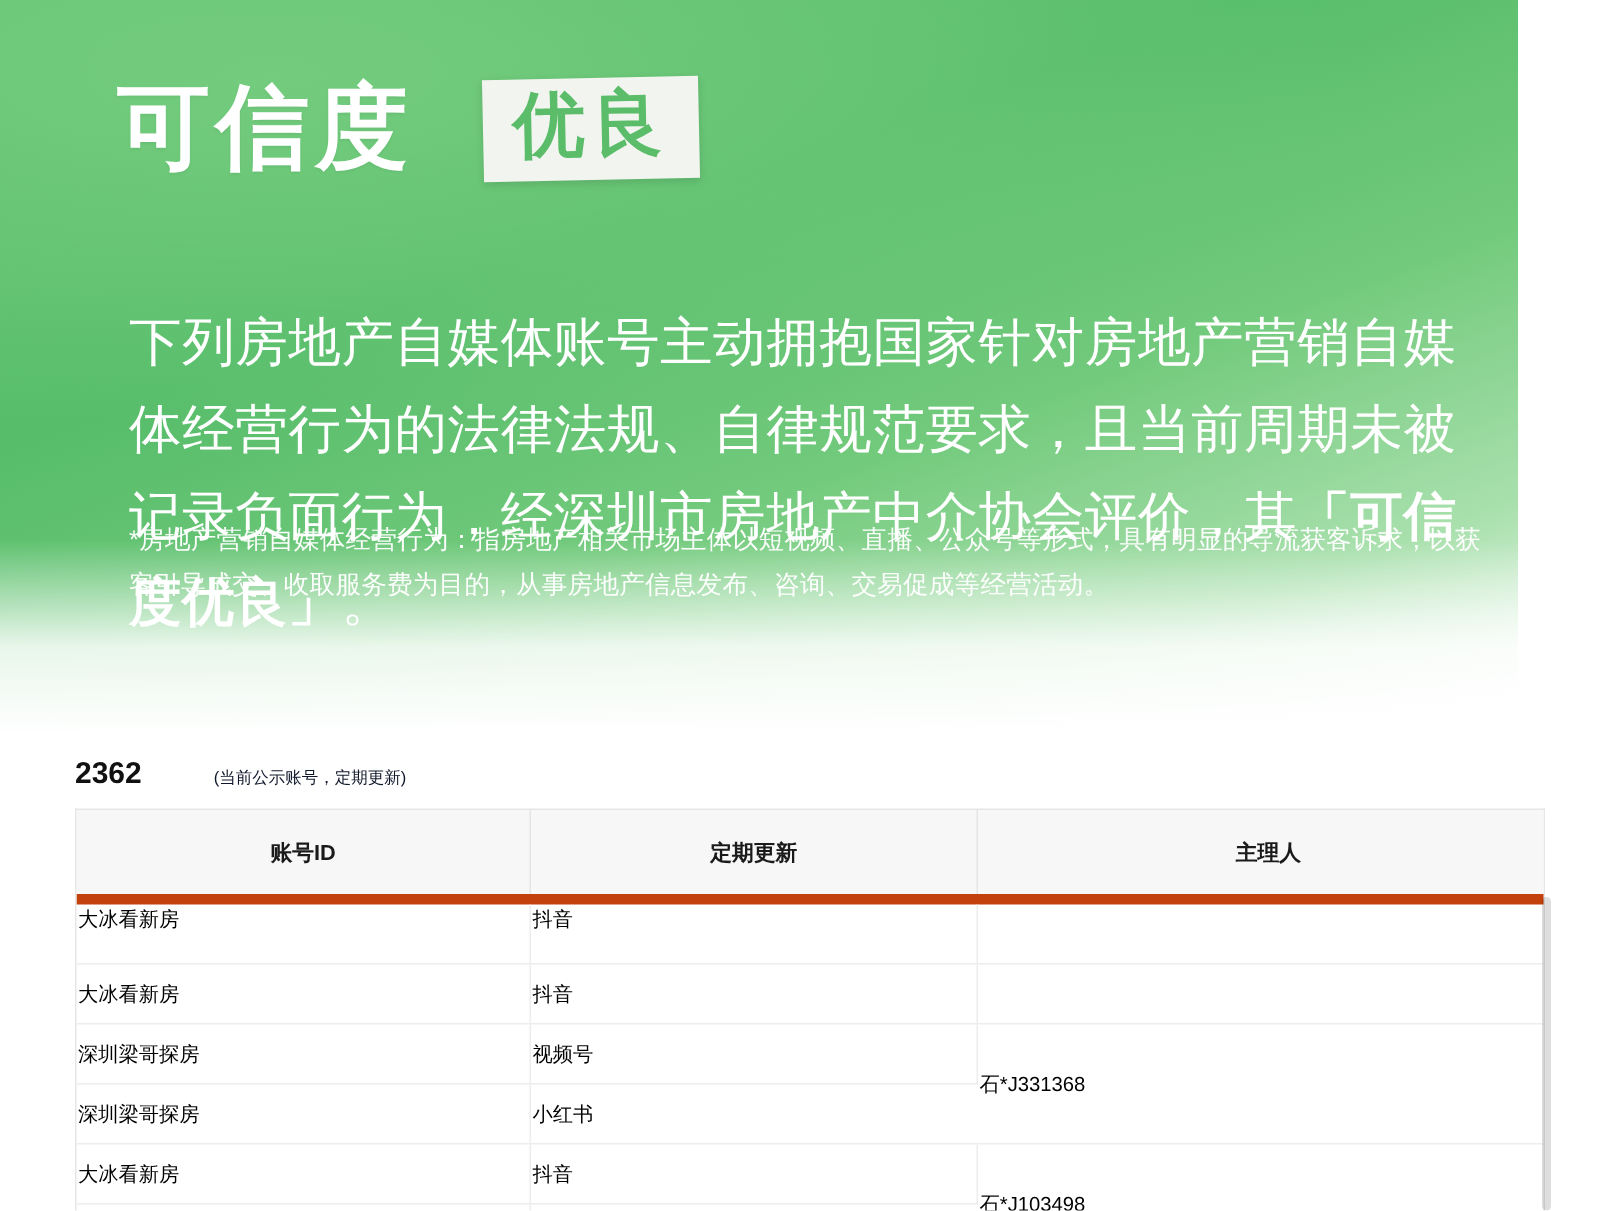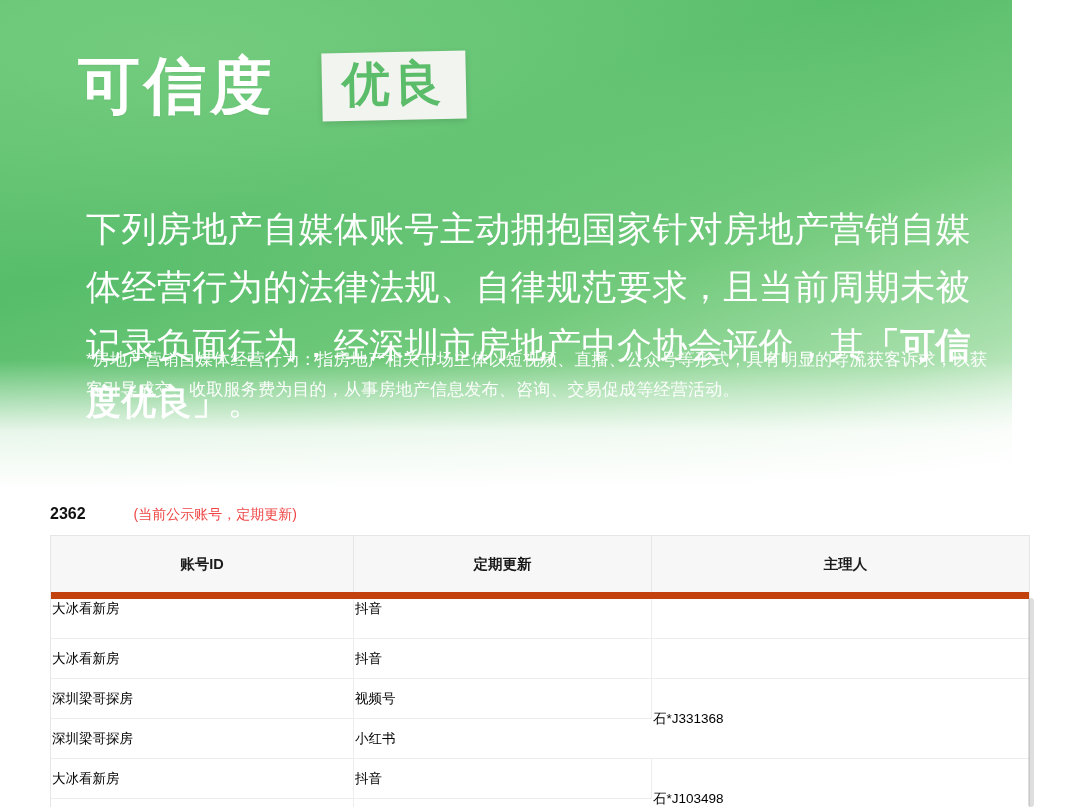--- a/index.html
+++ b/index.html
@@ -95,27 +95,27 @@
     top: 505px;
     left: 0;
     width: 1080px;
   }
   .count-line {
     margin-left: 50px;
     font-size: 14px;
     color: #222;
   }
   .count-line .count-num {
-    font-size: 16px;
+    font-size: 20px;
     font-weight: bold;
     color: #111;
   }
   .count-line .count-sub {
-    font-size: 14px;
-    color: #ef4444;
+    font-size: 11px;
+    color: #0f172a;
     padding-left: 48px;
   }
 
   .table-wrap {
     margin-top: 11px;
     margin-left: 50px;
     width: 980px;
     border: 1px solid #e6e6e6;
     border-bottom: none;
     box-sizing: border-box;

